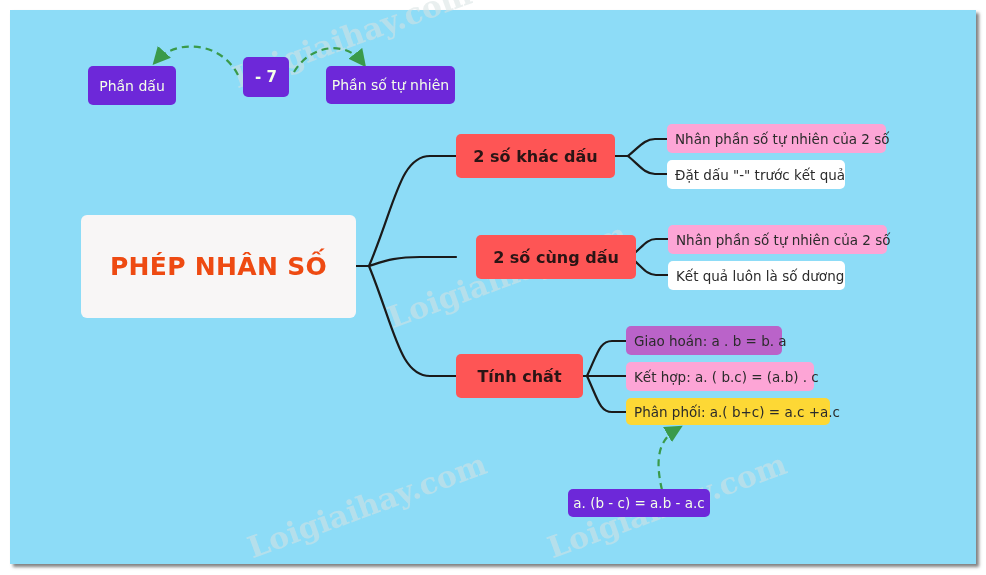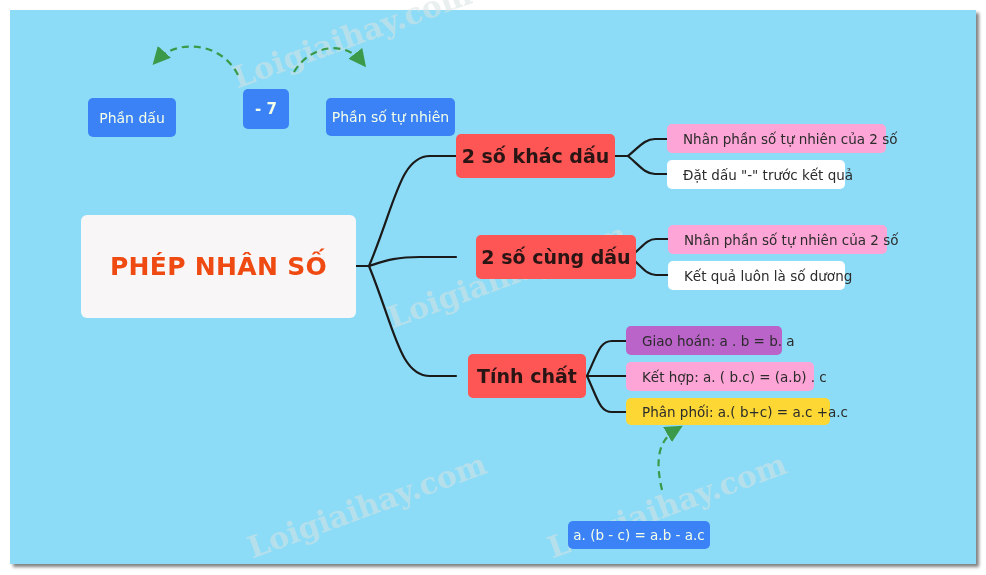--- a/index.html
+++ b/index.html
@@ -9,28 +9,28 @@
     position: absolute; left: 10px; top: 10px; width: 966px; height: 554px;
     background: #8ddcf7;
     box-shadow: 3px 3px 3px rgba(90,90,90,0.75);
     overflow: hidden;
   }
   .wires { position: absolute; left: 0; top: 0; width: 986px; height: 575px; pointer-events: none; }
   .node {
     position: absolute; display: flex; align-items: center; justify-content: center;
     border-radius: 5px; white-space: nowrap;
   }
-  .green { background: #3b82f6; color: #f4ffe8; font-size: 14px; border-radius: 5px; margin-top: 32px; }
+  .green { background: #6d28d9; color: #f4ffe8; font-size: 14px; border-radius: 5px; }
   .root {
     background: #f8f6f6; color: #ee4a12; font-size: 25px; font-weight: bold;
     text-align: center; line-height: 36px; white-space: normal; 
     letter-spacing: 0.3px; border-radius: 6px;
   }
-  .branch { background: #fe5555; color: #2a1515; font-size: 19px; font-weight: bold; border-radius: 5px; }
-  .leaf { color: #2b2b2b; font-size: 13.5px; justify-content: flex-start; padding-left: 16px; border-radius: 5px; }
+  .branch { background: #fe5555; color: #2a1515; font-size: 16px; font-weight: bold; border-radius: 5px; }
+  .leaf { color: #2b2b2b; font-size: 13.5px; justify-content: flex-start; padding-left: 8px; border-radius: 5px; }
   .pink { background: #fda5d6; }
   .white { background: #ffffff; }
   .purple { background: #ba63c9; text-align: right; }
   .yellow { background: #fdd835; }
   .watermark {
     position: absolute; color: rgba(215,225,225,0.55); font-family: "DejaVu Serif", serif;
     font-weight: bold; font-size: 30px; transform: rotate(-20deg); transform-origin: left bottom;
     pointer-events: none; white-space: nowrap;
   }
 </style>
@@ -81,21 +81,21 @@
 <div class="node green" style="left:88px; top:66px; width:88px; height:39px;">Phần dấu</div>
 <div class="node green" style="left:243px; top:57px; width:46px; height:40px; font-weight:bold; font-size:15px;">- 7</div>
 <div class="node green" style="left:326px; top:66px; width:129px; height:38px;">Phần số tự nhiên</div>
 
 <div class="node root" style="left:81px; top:215px; width:275px; height:103px;">
   <span>PHÉP NHÂN SỐ</span>
 </div>
 
 <div class="node branch" style="left:456px; top:134px; width:159px; height:44px;">2 số khác dấu</div>
 <div class="node branch" style="left:476px; top:235px; width:160px; height:44px;">2 số cùng dấu</div>
-<div class="node branch" style="left:468px; top:354px; width:118px; height:44px;">Tính chất</div>
+<div class="node branch" style="left:456px; top:354px; width:127px; height:44px;">Tính chất</div>
 
 <div class="node leaf pink" style="left:667px; top:124px; width:219px; height:29px;">Nhân phần số tự nhiên của 2 số</div>
 <div class="node leaf white" style="left:667px; top:160px; width:178px; height:29px;">Đặt dấu "-" trước kết quả</div>
 
 <div class="node leaf pink" style="left:668px; top:225px; width:219px; height:29px;">Nhân phần số tự nhiên của 2 số</div>
 <div class="node leaf white" style="left:668px; top:261px; width:177px; height:29px;">Kết quả luôn là số dương</div>
 
 <div class="node leaf purple" style="left:626px; top:326px; width:156px; height:29px;">Giao hoán: a . b = b. a</div>
 <div class="node leaf pink" style="left:626px; top:362px; width:188px; height:29px;">Kết hợp: a. ( b.c) = (a.b) . c</div>
 <div class="node leaf yellow" style="left:626px; top:398px; width:204px; height:27px;">Phân phối: a.( b+c) = a.c +a.c</div>

